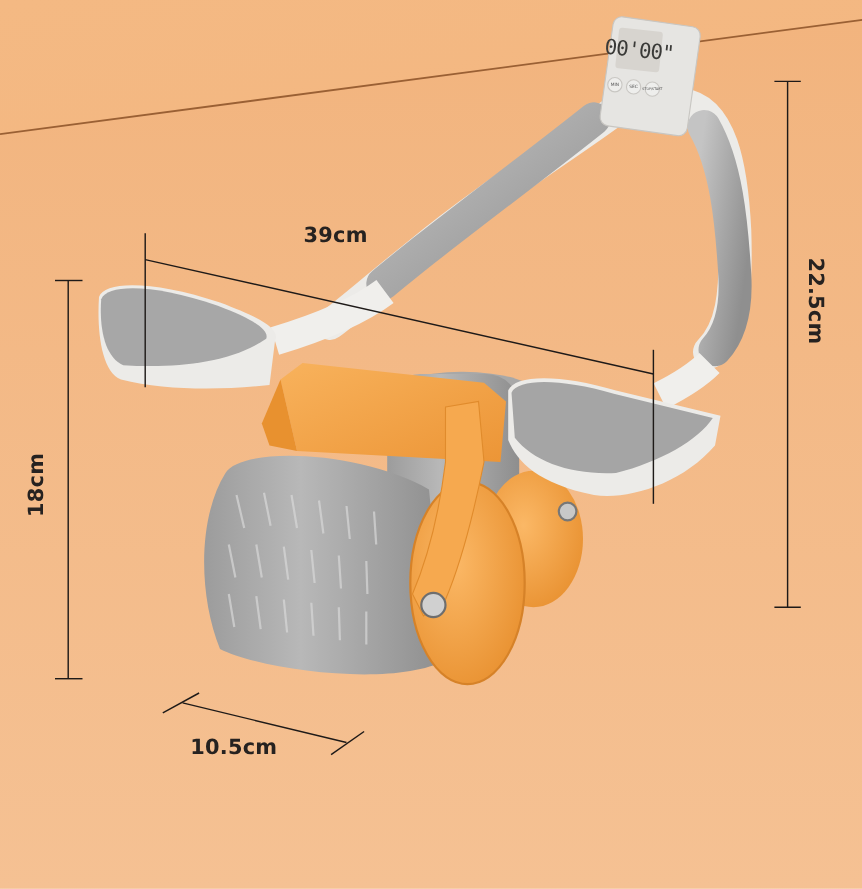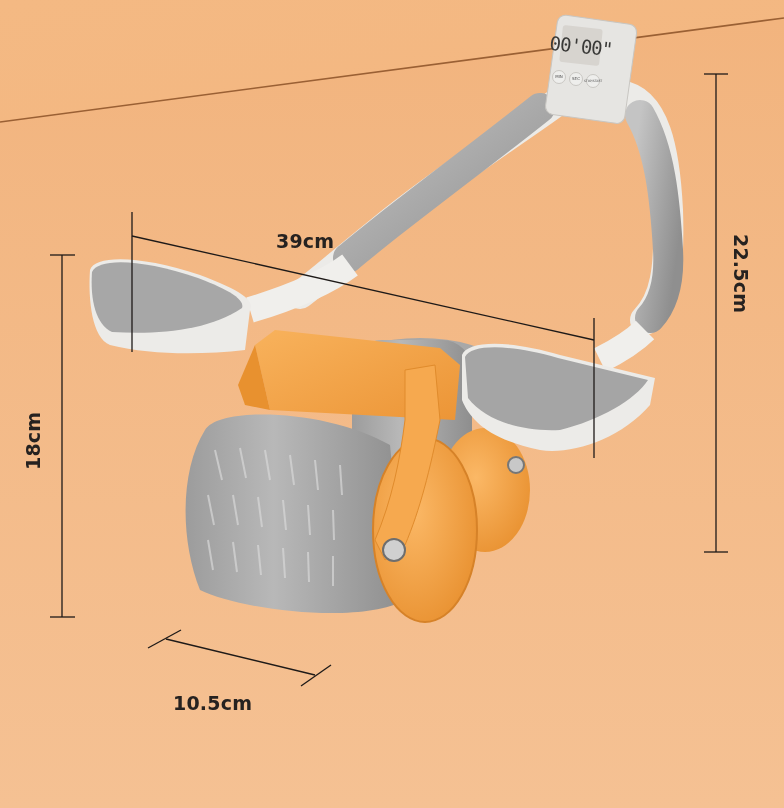--- a/index.html
+++ b/index.html
@@ -122,17 +122,17 @@
       <line x1="166" y1="639" x2="315" y2="675"></line>
       <line x1="301" y1="686" x2="331" y2="665"></line>
     </g>
   </svg>
 
   <div class="timer-screen">00'00"</div>
   <div class="timer-btn" style="left:552px; top:70px;">MIN</div>
   <div class="timer-btn" style="left:569px; top:72px;">SEC</div>
   <div class="timer-btn" style="left:586px; top:74px; font-size:3px;">STOP/START</div>
 
-  <div class="label" style="left:276px; top:230px;">39cm</div>
+  <div class="label" style="left:276px; top:203px;">39cm</div>
   <div class="label vert-right" style="left:752px; top:234px;">22.5cm</div>
   <div class="label vert-left" style="left:22px; top:470px;">18cm</div>
-  <div class="label" style="left:173px; top:692px;">10.5cm</div>
+  <div class="label" style="left:173px; top:668px;">10.5cm</div>
 </div>
 
 </body></html>

